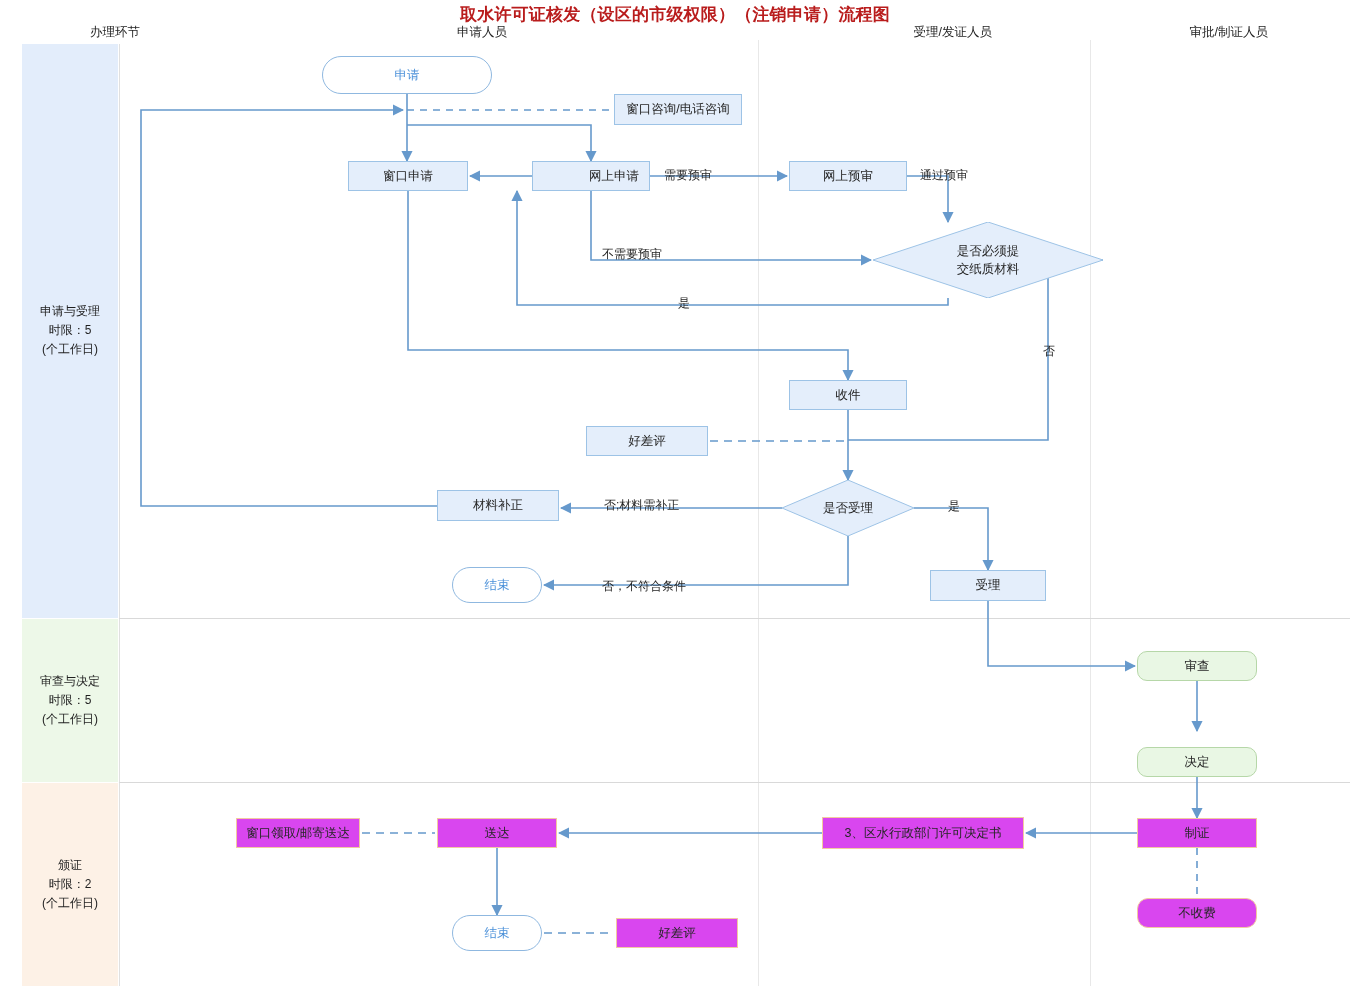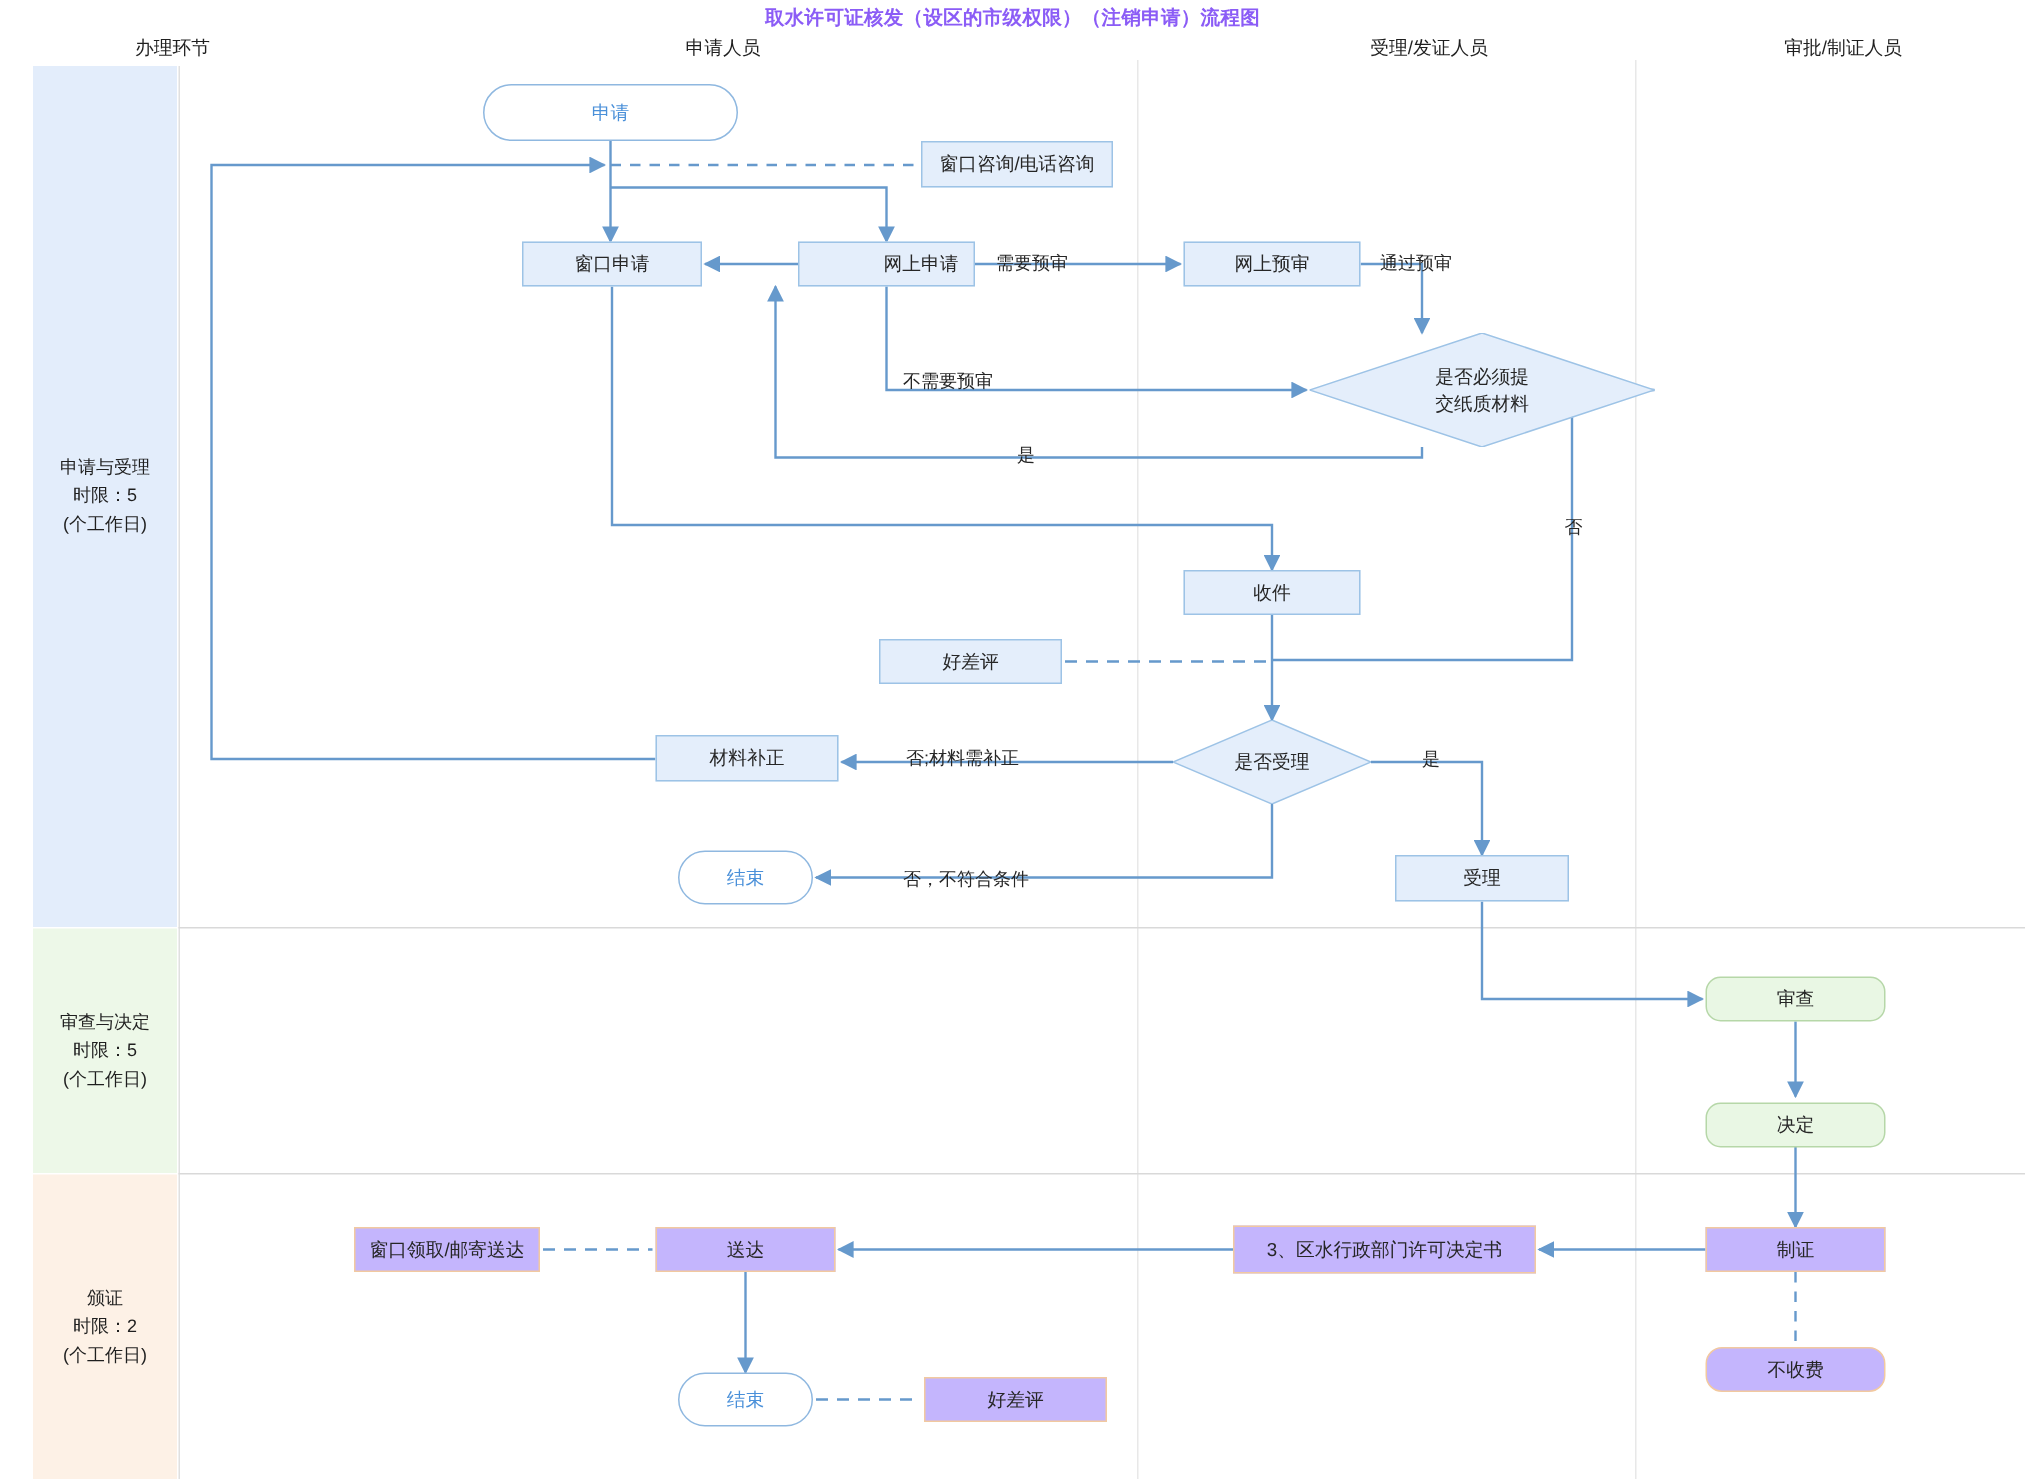--- a/index.html
+++ b/index.html
@@ -4,21 +4,21 @@
 <style>
   html,body{margin:0;padding:0;}
   body{
     width:1350px;height:986px;background:#ffffff;
     font-family:"Liberation Sans","DejaVu Sans",sans-serif;
     color:#262626;overflow:hidden;position:relative;
   }
   #root{position:absolute;inset:0;}
   .title{
     position:absolute;left:0;top:3px;width:1350px;text-align:center;
-    font-size:13px;font-weight:bold;color:#8b5cf6;letter-spacing:.2px;font-family:Liberation Serif, serif;
+    font-size:17px;font-weight:bold;color:#b91c1c;letter-spacing:.2px;font-family:Liberation Serif, serif;
   }
   .colhead{
     position:absolute;font-size:12.5px;font-weight:normal;color:#1f1f1f;
     text-align:right;white-space:nowrap;
   }
   
   .lane{position:absolute;left:22px;width:96px;}
   .lane-label{
     position:absolute;left:22px;width:96px;text-align:center;
     font-size:12px;line-height:19px;color:#1f1f1f;white-space:pre-line;
@@ -28,21 +28,21 @@
   .hline{position:absolute;height:1px;background:#d9d9d9;}
   
   .node{
     position:absolute;box-sizing:border-box;
     display:flex;align-items:center;justify-content:center;
     text-align:center;font-size:12.5px;line-height:17px;
     border:1px solid #9dc3e6;
   }
   .n-blue{background:#e4eefb;color:#262626;}
   .n-green{background:#e9f7e4;border-color:#b6d7a8;color:#262626;border-radius:10px;}
-  .n-peach{background:#c4b5fd;border-color:#f2c9a0;color:#262626;}
+  .n-peach{background:#d946ef;border-color:#f2c9a0;color:#262626;}
   .n-term{
     background:#ffffff;border:1px solid #8fb8e0;border-radius:22px;
     color:#4a90d9;
   }
   .diamond-svg{position:absolute;left:0;top:0;}
   .diamond-text{
     position:absolute;left:0;top:0;width:100%;height:100%;
     display:flex;flex-direction:column;align-items:center;justify-content:center;
     font-size:12.5px;line-height:18px;color:#262626;text-align:center;
     white-space:pre-line;
@@ -190,21 +190,21 @@
       <div style="position: absolute; left: 452px; top: 567px; width: 90px; height: 36px;">
         <div class="node n-term" style="position: absolute; left: 0px; top: 0px; width: 100%; height: 100%;">结束</div>
       </div>
       <div style="position: absolute; left: 930px; top: 570px; width: 116px; height: 31px;">
         <div class="node n-blue" style="position: absolute; left: 0px; top: 0px; width: 100%; height: 100%;">受理</div>
       </div>
       <div style="position: absolute; left: 1137px; top: 651px; width: 120px; height: 30px;">
         <div class="node n-green" style="position: absolute; left: 0px; top: 0px; width: 100%; height: 100%;">审查</div>
       </div>
       <div style="position: absolute; left: 1137px; top: 731px; width: 120px; height: 30px;">
-        <div class="node n-green" style="position: absolute; left: 0px; top: 4px; width: 100%; height: 100%; text-align: right;">决定</div>
+        <div class="node n-green" style="position: absolute; left: 0px; top: 16px; width: 100%; height: 100%; text-align: right;">决定</div>
       </div>
       <div style="position: absolute; left: 1137px; top: 818px; width: 120px; height: 30px;">
         <div class="node n-peach" style="position: absolute; left: 0px; top: 0px; width: 100%; height: 100%;">制证</div>
       </div>
       <div style="position: absolute; left: 822px; top: 817px; width: 202px; height: 32px;">
         <div class="node n-peach" style="position: absolute; left: 0px; top: 0px; width: 100%; height: 100%;">3、区水行政部门许可决定书</div>
       </div>
       <div style="position: absolute; left: 437px; top: 818px; width: 120px; height: 30px;">
         <div class="node n-peach" style="position: absolute; left: 0px; top: 0px; width: 100%; height: 100%;">送达</div>
       </div>

